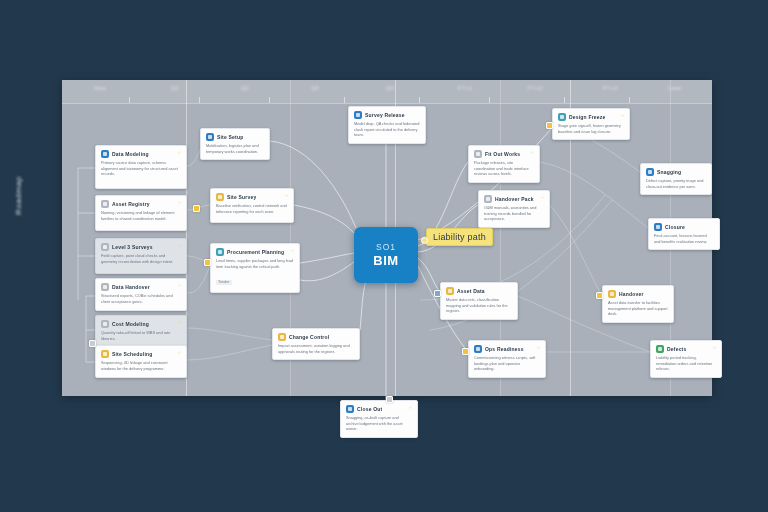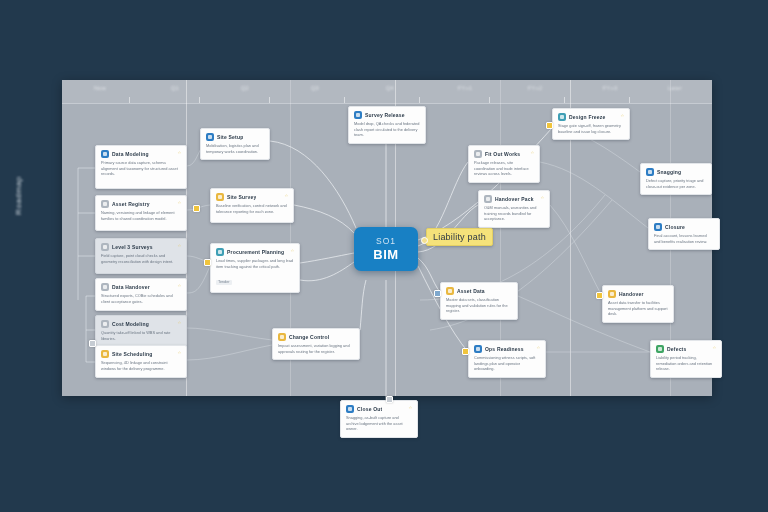--- a/index.html
+++ b/index.html
@@ -110,21 +110,21 @@
   .handle{
     position:absolute;width:5px;height:5px;border-radius:1px;
     background:#f0c43c;border:1px solid #ffffff;
     box-shadow:0 0 2px rgba(0,0,0,.25);
   }
   .handle.blue{background:#7fa8cd;}
   .handle.grey{background:#c6ccd3;}
 
   
   .hub{
-    position:absolute;left:354px;top:227px;width:64px;height:44px;
+    position:absolute;left:354px;top:227px;width:64px;height:56px;
     background:#1880c4;
     border-radius:7px;
     box-shadow:0 2px 7px rgba(10,40,70,.40);
     display:flex;flex-direction:column;align-items:center;justify-content:center;
     gap:1px;
   }
   .hub-sub{font-size:8.5px;color:#cfe3f3;filter:blur(.6px);letter-spacing:1px;}
   .hub-title{font-size:13px;font-weight:bold;color:#ffffff;filter:blur(.45px);letter-spacing:.5px;}
 
   

